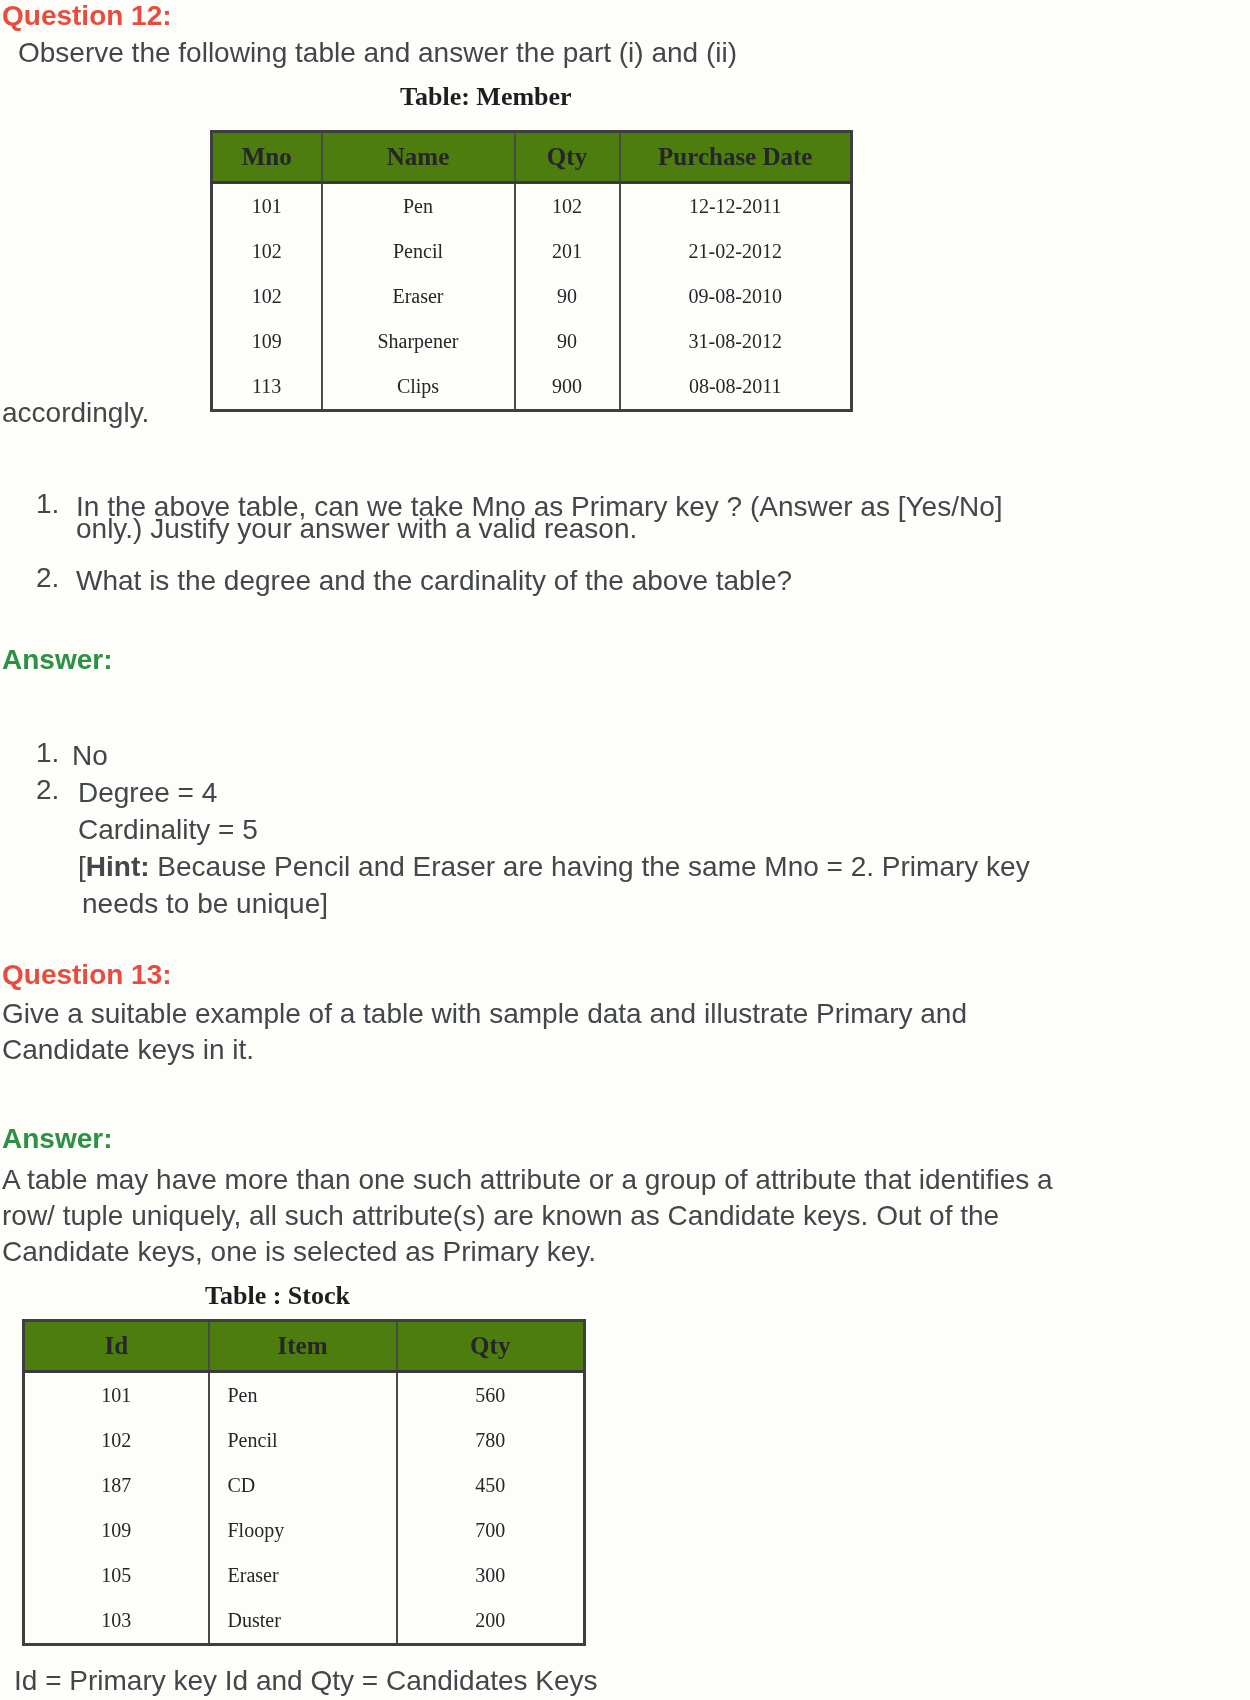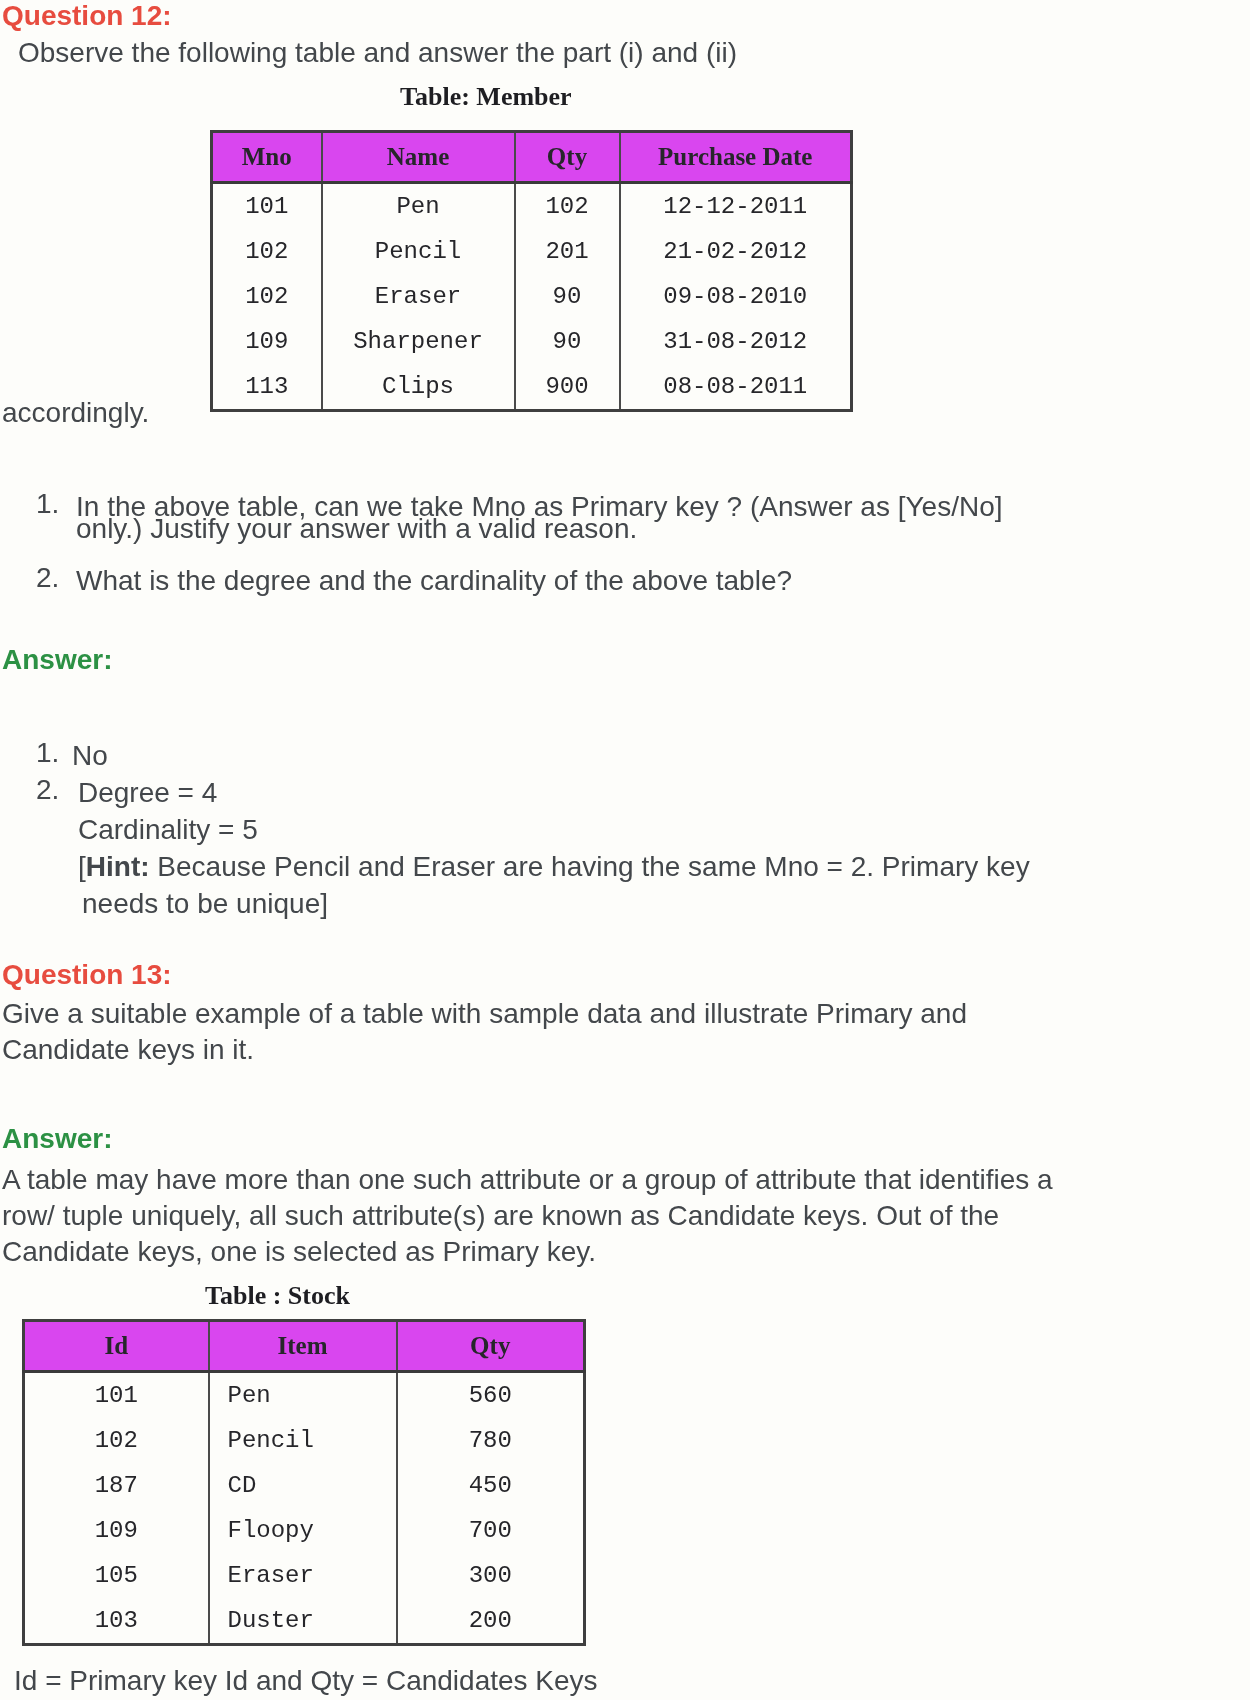--- a/index.html
+++ b/index.html
@@ -23,33 +23,32 @@
     font-weight:bold; font-size:26px; color:#1e1e22;
     white-space:nowrap;
   }
   table.scan-table {
     border-collapse:collapse;
     font-family:"Liberation Serif", serif;
     color:#26262a;
     border:3px solid #3f3f3f;
   }
   table.scan-table th {
-    background:#d946ef;
+    background:#4d7c0f;
     font-weight:bold; font-size:25px;
     border:2px solid #4a4a4a;
     border-bottom:3px solid #3a3a3a;
     height:46px; text-align:center;
   }
   table.scan-table td {
-    font-size:24px;
+    font-size:20px;
     border-left:2px solid #1d4ed8;
     border-right:2px solid #4a4a4a;
     text-align:center;
     height:43px;
-    font-family:Liberation Mono, monospace;
   }
   table.member td { height:43px; }
   table.stock  td { height:43px; }
   table.stock  td.item-col { text-align:left; padding-left:18px; }
 </style>
 </head>
 <body>
 
 <div class="abs q-heading" style="left:2px; top:0px;">Question 12:</div>
 

